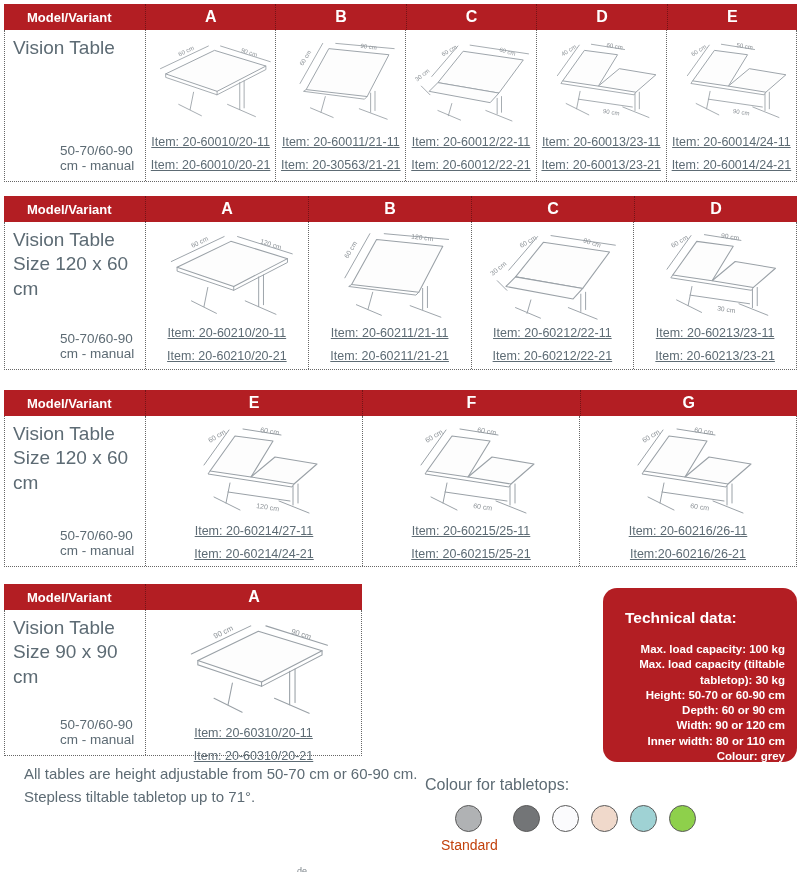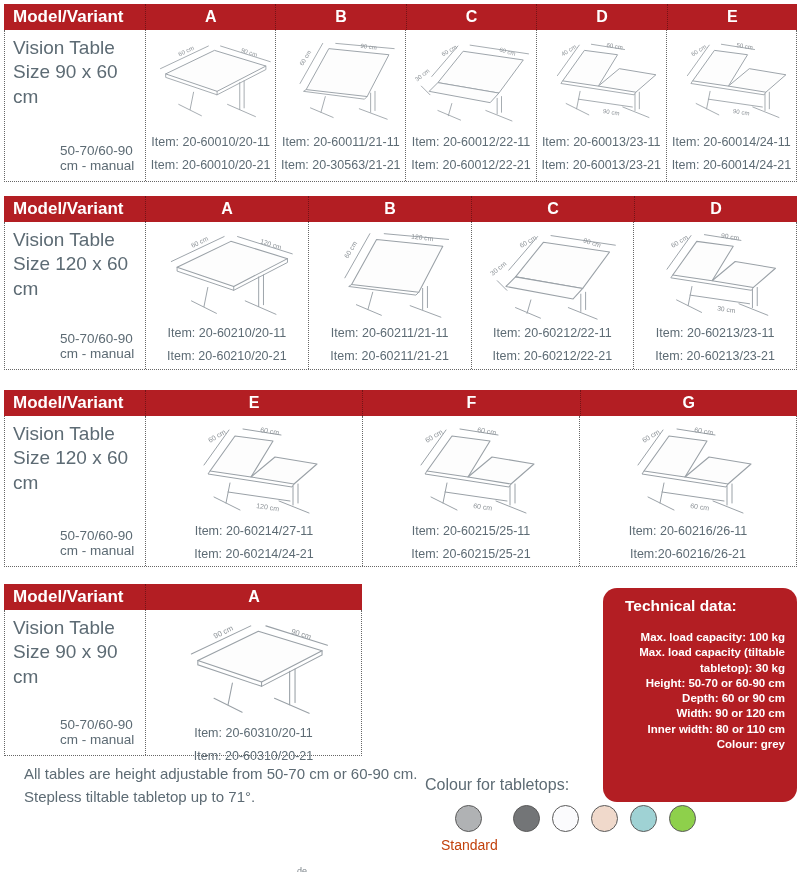--- a/index.html
+++ b/index.html
@@ -9,50 +9,50 @@
   
   .prod-table{position:absolute;left:4px;}
   .pt0{top:4px;width:793px;}
   .pt1{top:196px;width:793px;}
   .pt2{top:390px;width:793px;}
   .pt3{top:584px;width:358px;}
 
   .thead{display:flex;background:#b31e23;height:26px;}
   .th{flex:1;display:flex;align-items:center;justify-content:center;
       color:#fff;font-weight:bold;font-size:16px;border-left:1px dotted rgba(0,0,0,.35);}
-  .th.lbl{flex:0 0 141px;justify-content:flex-start;padding-left:9px;font-size:17px;
+  .th.lbl{flex:0 0 141px;justify-content:flex-start;padding-left:23px;font-size:13px;
       border-left:none;box-sizing:border-box;}
 
   .tbody{display:flex;border:1px dotted #666;border-top:none;background:#fff;box-sizing:border-box;}
   .pt0 .tbody{height:152px;}
   .pt1 .tbody{height:148px;}
   .pt2 .tbody{height:151px;}
   .pt3 .tbody{height:146px;}
 
   .cell{position:relative;box-sizing:border-box;}
   .lblcell{flex:0 0 140px;display:flex;flex-direction:column;padding:6px 6px 6px 8px;}
   .model{font-size:19px;color:#5d6b74;line-height:1.28;}
   .note{margin-top:auto;font-size:13.5px;color:#5d6b74;padding-bottom:2px;margin-left:47px;}
 
   .vcell{flex:1;border-left:1px dotted #666;display:flex;flex-direction:column;
          align-items:center;padding:4px 2px 5px;}
-  .items{margin-top:auto;text-align:center;font-size:12.5px;color:#5d6b74;line-height:1.8;}
+  .items{margin-top:auto;text-align:center;font-size:12.5px;color:#5d6b74;line-height:1.8;text-decoration:underline;}
 
   .diag{flex:0 0 auto;}
   .pt0 .diag{width:122px;height:92px;}
   .pt1 .diag{width:152px;height:96px;}
   .pt2 .diag{width:188px;height:100px;}
   .pt3 .diag{width:188px;height:108px;}
   .diag .poly{fill:#fdfdfd;stroke:#9aa1a7;stroke-width:1.1;stroke-linejoin:round;}
   .diag .ln{fill:none;stroke:#9aa1a7;stroke-width:1;stroke-linecap:round;}
   .diag .dim{font-size:7px;fill:#8b9196;font-family:"Liberation Sans",sans-serif;}
 
   
-  .tech{position:absolute;left:603px;top:588px;width:194px;height:214px;background:#b31e23;
-        border-radius:14px;color:#fff;box-sizing:border-box;padding:9px 12px 0 22px;}
+  .tech{position:absolute;left:603px;top:588px;width:194px;height:174px;background:#b31e23;
+        border-radius:14px;color:#fff;box-sizing:border-box;padding:21px 12px 0 22px;}
   .tech-title{font-size:15.5px;font-weight:bold;margin:0 0 15px 0;}
   .tl{font-size:11.5px;font-weight:bold;line-height:1.33;text-align:right;}
 
   
   .footer{position:absolute;left:24px;top:763px;font-size:15px;color:#5d6b74;line-height:1.5;}
   .colour-label{position:absolute;left:425px;top:776px;font-size:16px;color:#5d6b74;}
   .swatches{position:absolute;left:455px;top:805px;display:flex;align-items:center;}
   .sw{width:27px;height:27px;border-radius:50%;border:1px solid #5a5a5a;
       box-sizing:border-box;margin-right:12px;}
   .sw.first{margin-right:31px;}
@@ -70,21 +70,20 @@
           <div class="th lbl">Model/Variant</div>
           <div class="th">A</div>
           <div class="th">B</div>
           <div class="th">C</div>
           <div class="th">D</div>
           <div class="th">E</div>
         </div>
         <div class="tbody">
           <div class="cell lblcell">
             <div class="model">Vision Table</div>
-            <div class="model">Size 90 x 60 cm</div>
             <div class="note">50-70/60-90 cm - manual</div>
           </div>
           <div class="cell vcell">
             <svg class="diag" viewBox="0 0 140 100" preserveAspectRatio="xMidYMid meet">
               <path class="poly" d="M18 43 L74 16 L133 34 L77 63 Z"></path>
               <path class="ln" d="M18 43 L18 47 L77 67 L77 63"></path>
               <path class="ln" d="M133 34 L133 38 L77 67"></path>
               <path class="ln" d="M50 64 L46 84"></path>
               <path class="ln" d="M33 78 L59 91"></path>
               <path class="ln" d="M103 53 L103 84"></path>

